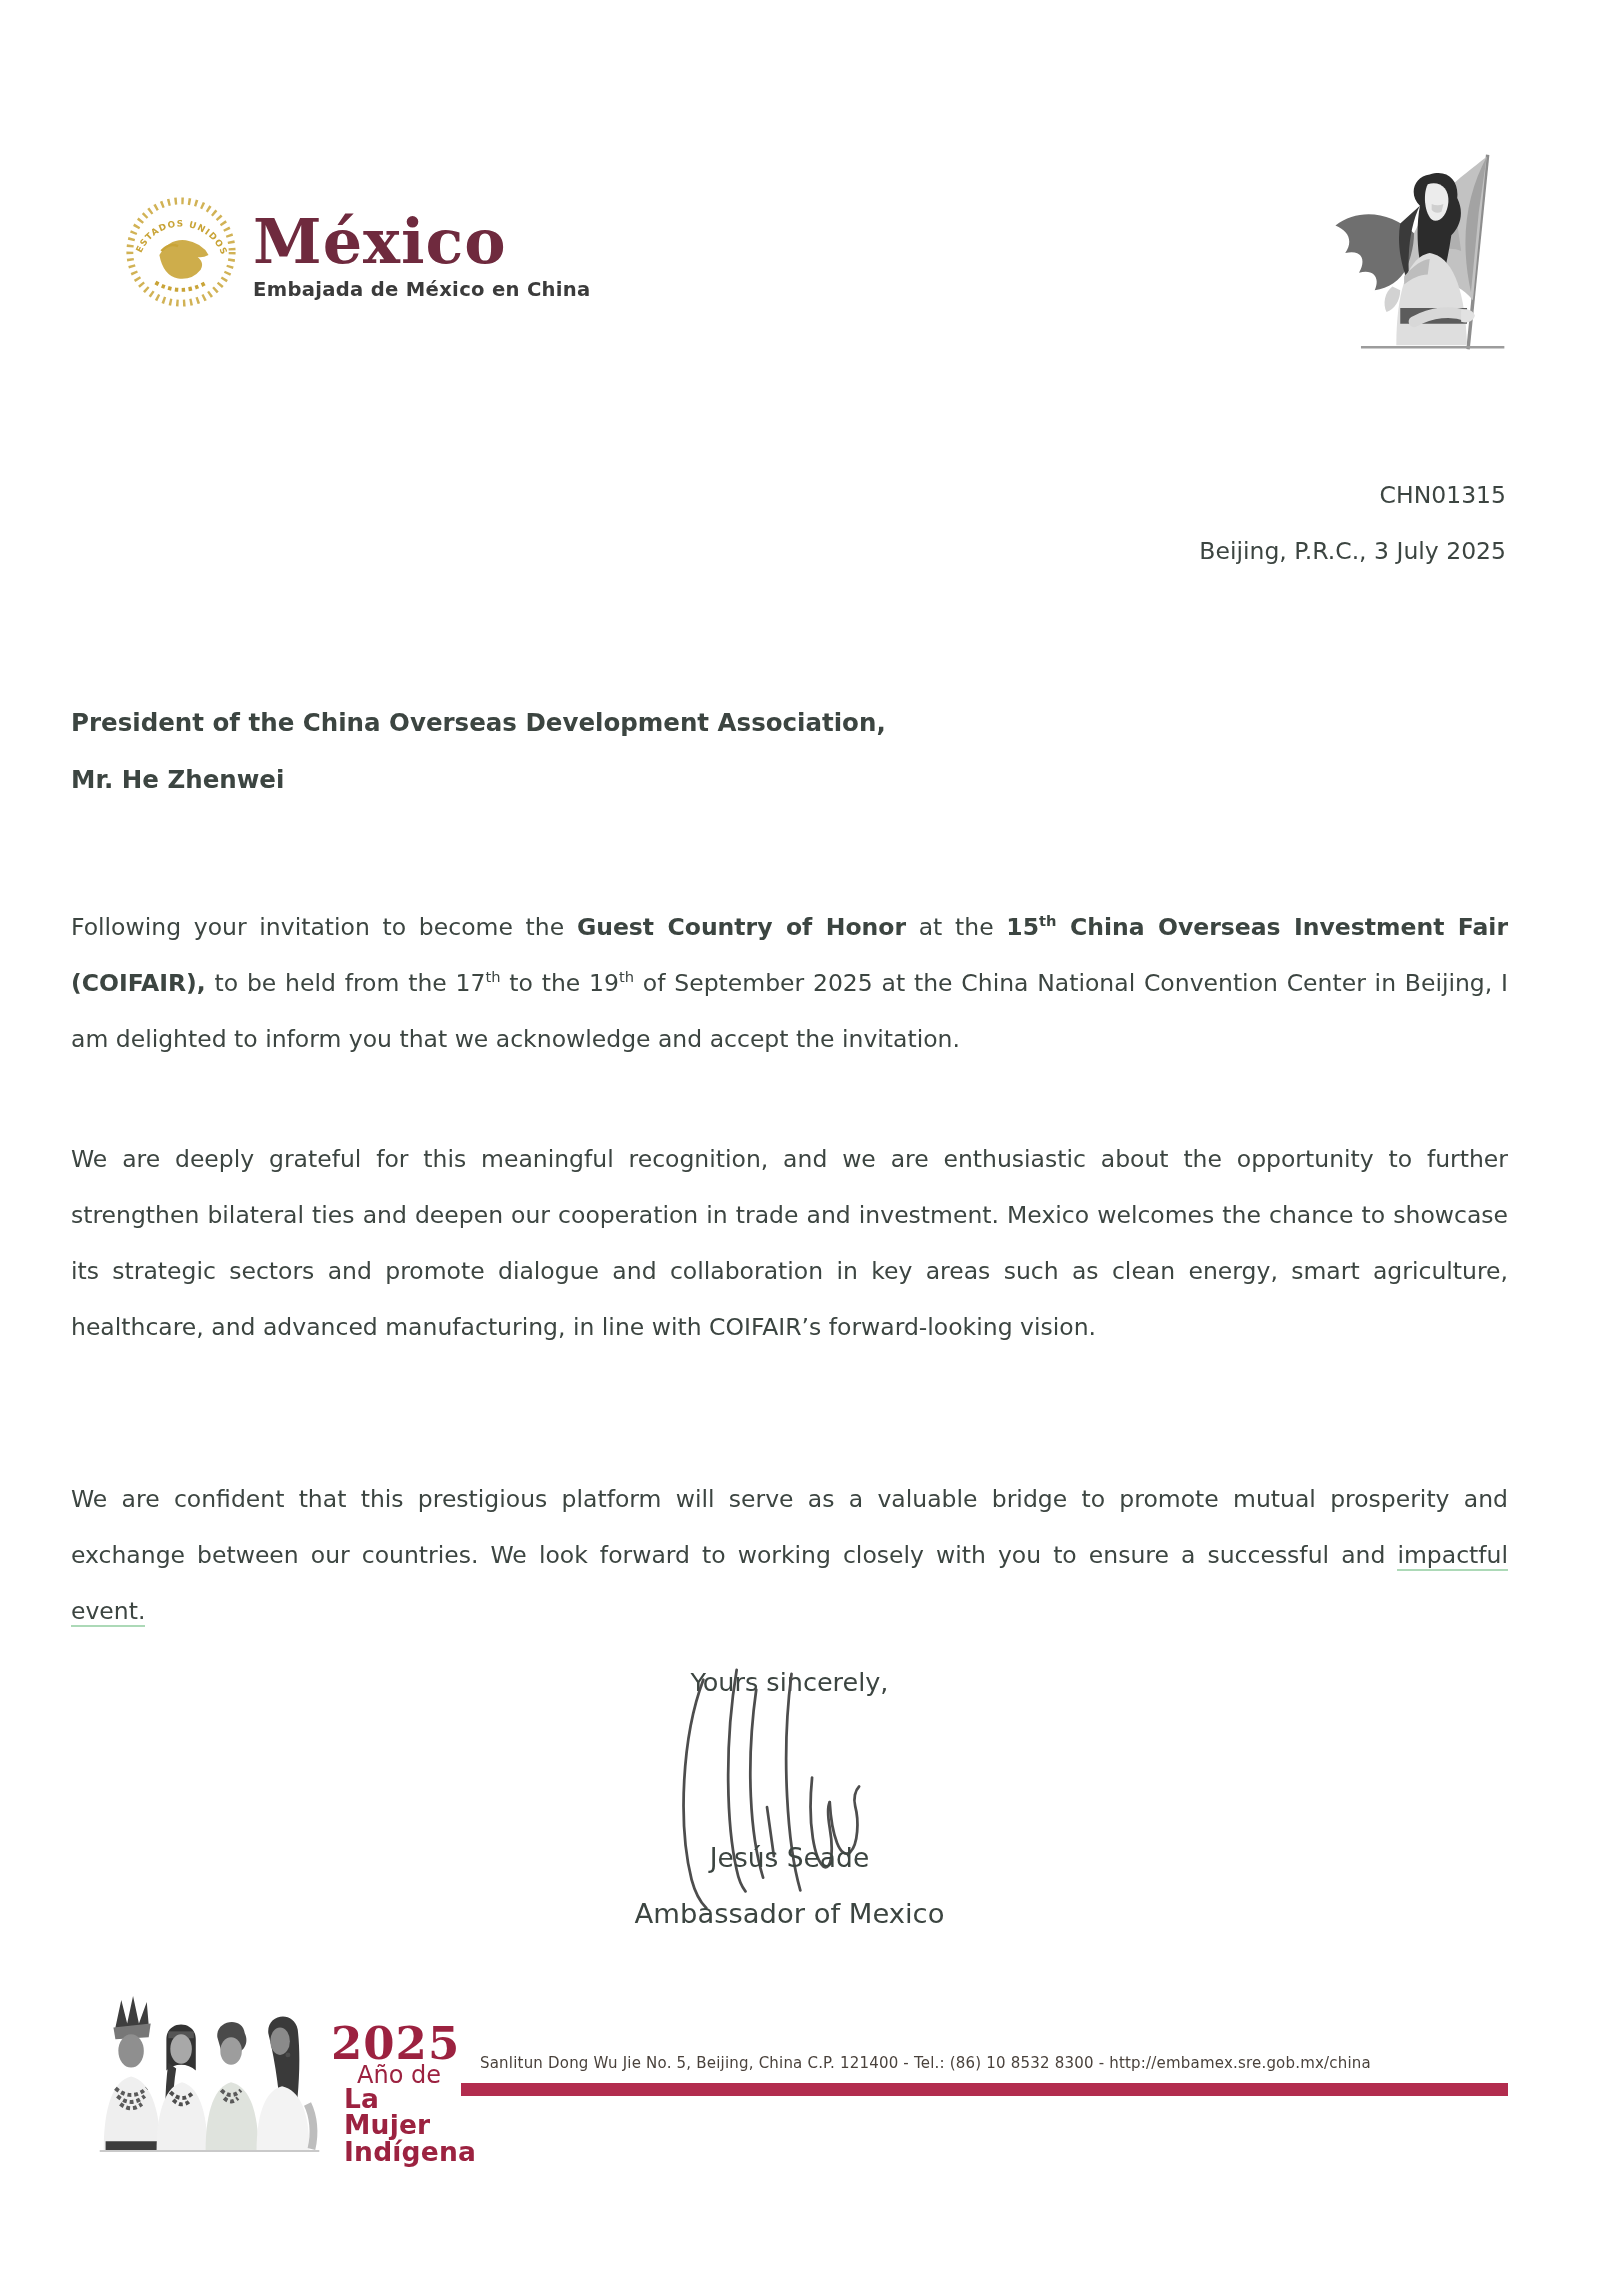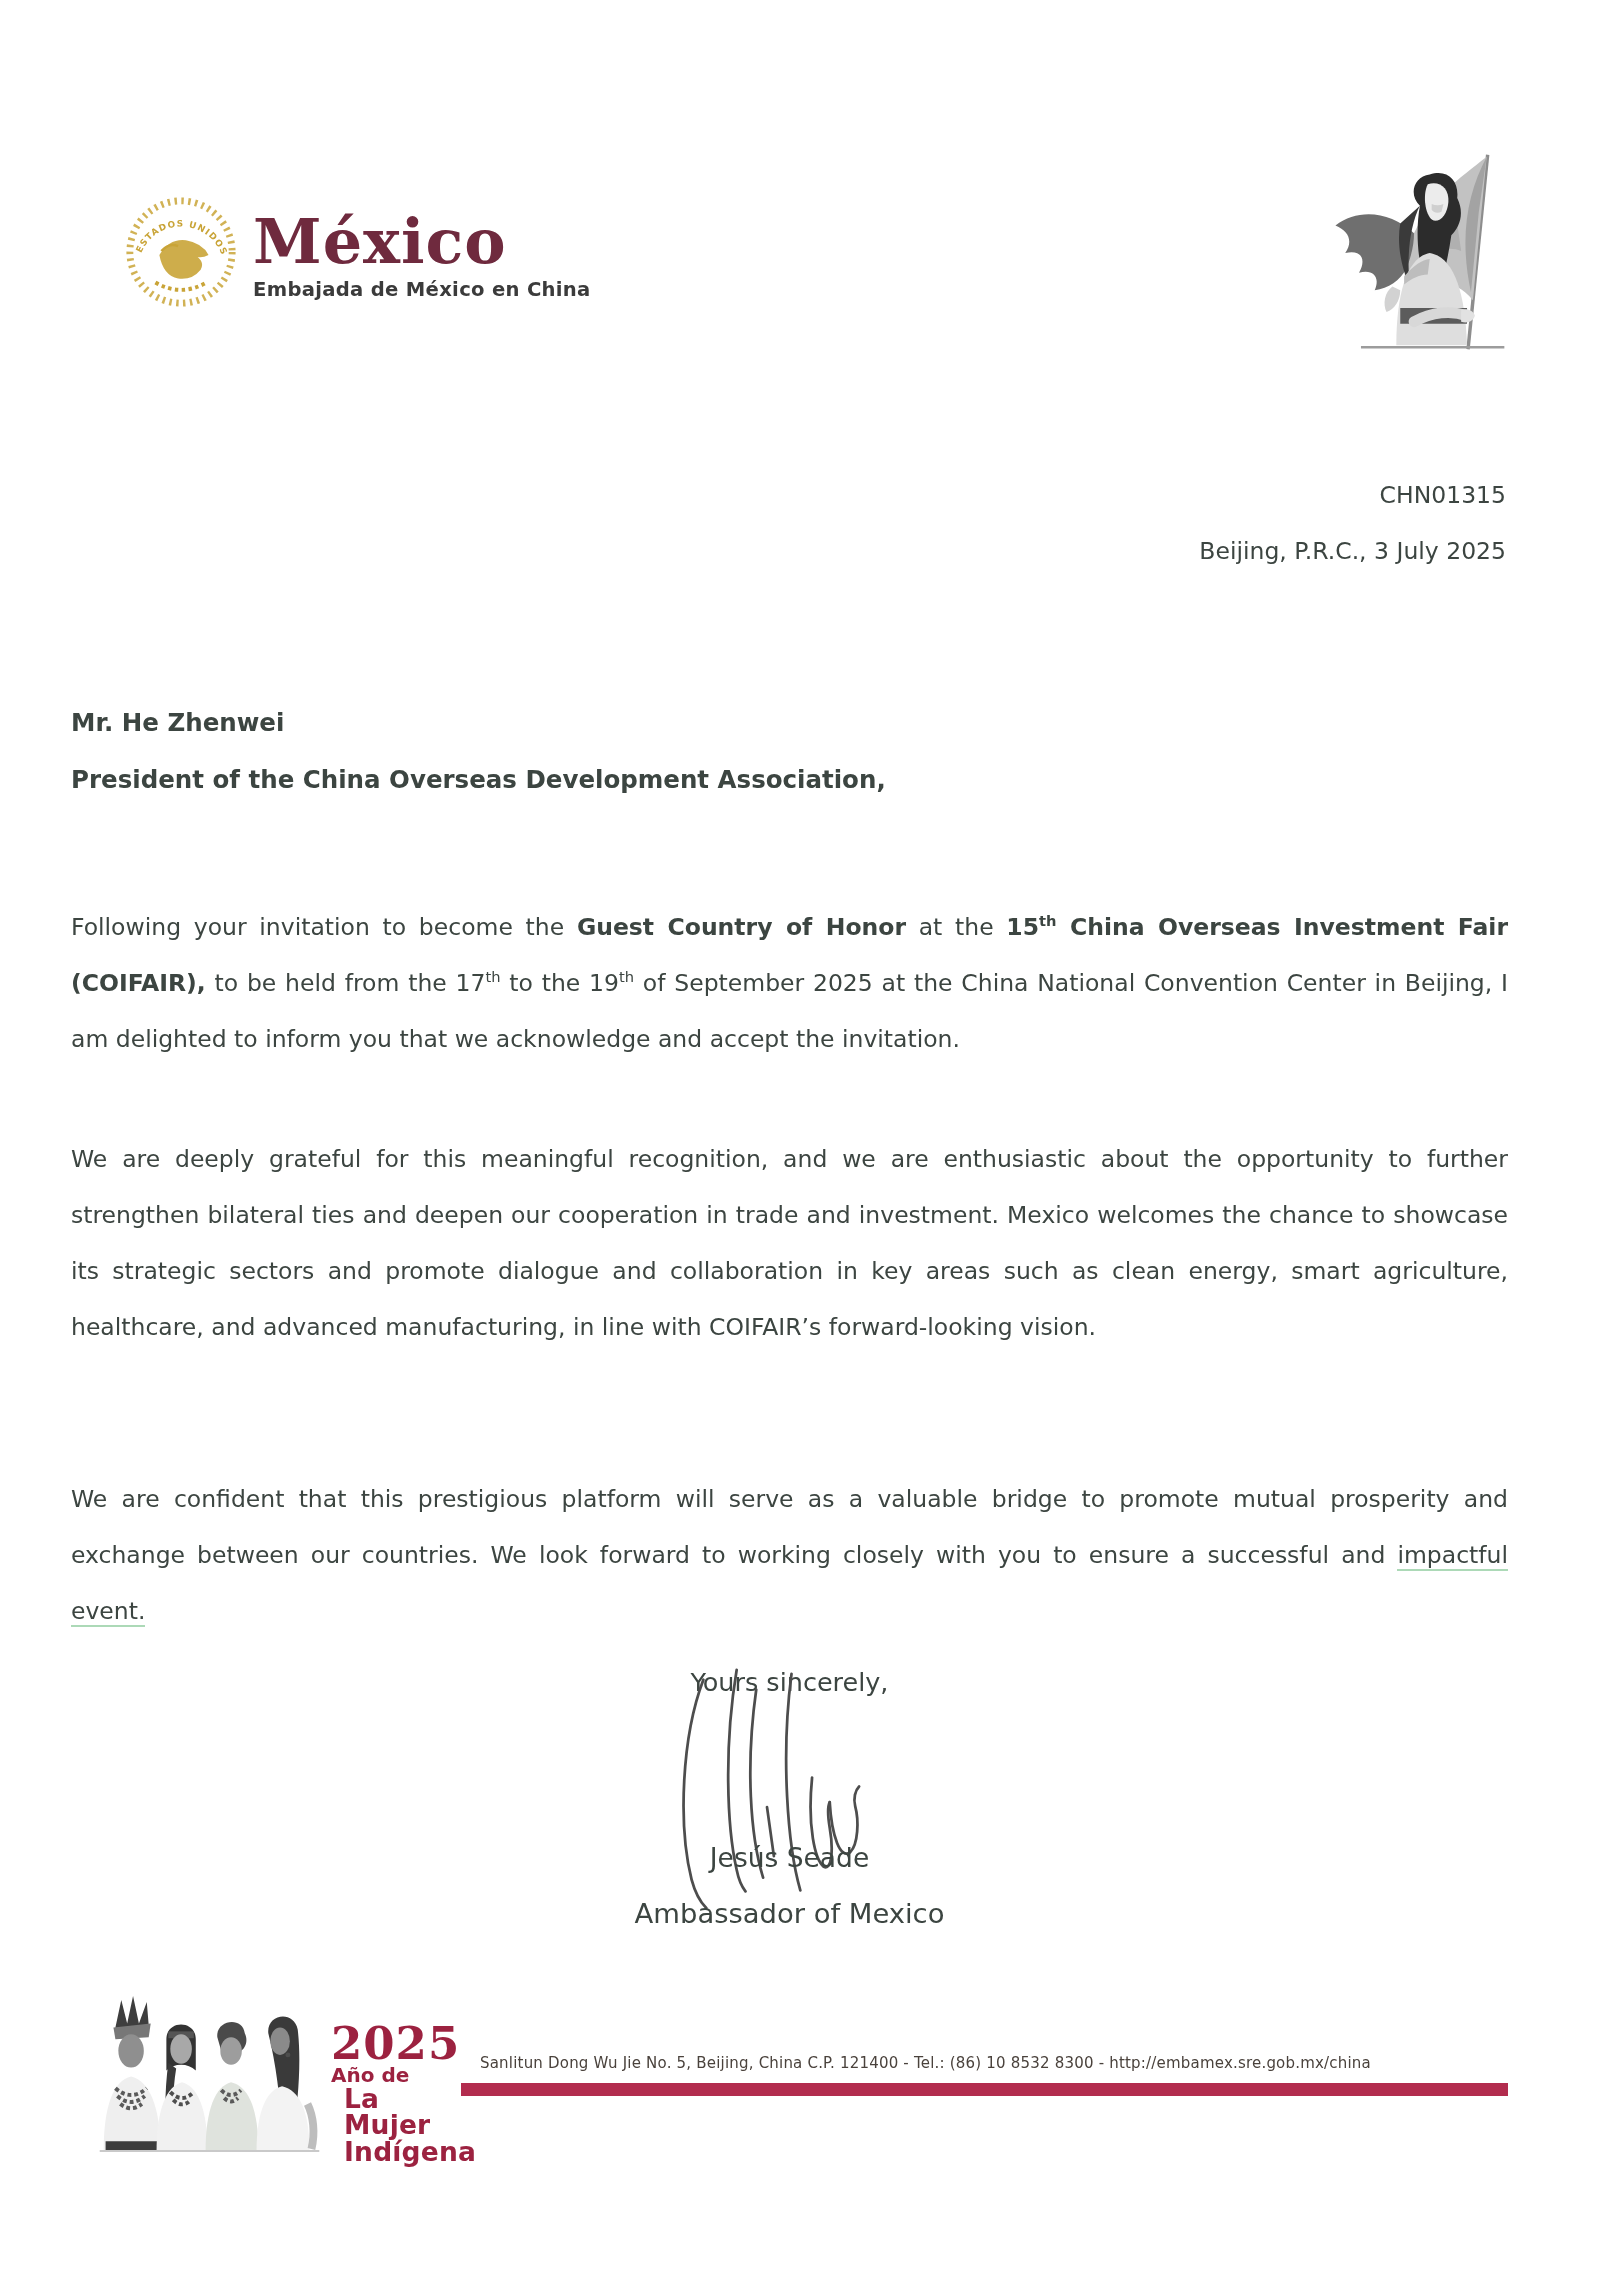--- a/index.html
+++ b/index.html
@@ -32,21 +32,21 @@
   .closing{position:absolute;left:71px;width:1437px;top:1667px;text-align:center;font-size:25.5px;}
   .sig-name{position:absolute;left:71px;width:1437px;top:1842px;text-align:center;font-size:26.5px;}
   .sig-role{position:absolute;left:71px;width:1437px;top:1898px;text-align:center;font-size:27.4px;}
   .signature{position:absolute;left:672px;top:1658px;width:192px;height:259px;pointer-events:none;}
 
   
   .footer-women{position:absolute;left:86px;top:1994px;width:247px;height:159px;}
   .campaign{position:absolute;left:331px;top:2021px;color:#9c2240;width:127px;}
   .campaign .year{font-family:"DejaVu Serif","Liberation Serif",serif;font-weight:bold;
                   font-size:45px;line-height:45px;letter-spacing:1px;}
-  .campaign .c1{font-size:20px;font-weight:bold;line-height:19.6px;text-align:left;width:110px;}
+  .campaign .c1{font-size:24px;font-weight:normal;line-height:19.6px;text-align:right;width:110px;}
   .campaign .c2,.campaign .c3{font-size:26.5px;font-weight:bold;line-height:26.5px;letter-spacing:0.2px;margin-left:13px;}
   .address{position:absolute;left:480px;top:2054px;font-size:15px;color:#4a423c;letter-spacing:0.2px;}
   .bar{position:absolute;left:461px;top:2083px;width:1047px;height:12.7px;background:#b22c4e;}
 </style>
 </head>
 <body>
 
 <div class="page">
 
   <span class="seal">
@@ -89,22 +89,22 @@
       <path d="M58,208 L204,208" stroke="#9c9c9c" stroke-width="2.5"></path>
     </svg>
   </span>
 
   <div class="refs">
     <div>CHN01315</div>
     <div>Beijing, P.R.C., 3 July 2025</div>
   </div>
 
   <div class="recipient">
+    <div>President of the China Overseas Development Association,</div>
     <div>Mr. He Zhenwei</div>
-    <div>President of the China Overseas Development Association,</div>
   </div>
 
   <p class="para p1"><span>Following your invitation to become the </span><span class="b">Guest Country of Honor</span><span> at the </span><span class="b">15</span><sup class="b">th</sup><span class="b"> China Overseas Investment Fair (COIFAIR),</span><span> to be held from the 17</span><sup>th</sup><span> to the 19</span><sup>th</sup><span> of September 2025 at the China National Convention Center in Beijing, I am delighted to inform you that we acknowledge and accept the invitation.</span></p>
 
   <p class="para p2">We are deeply grateful for this meaningful recognition, and we are enthusiastic about the opportunity to further strengthen bilateral ties and deepen our cooperation in trade and investment. Mexico welcomes the chance to showcase its strategic sectors and promote dialogue and collaboration in key areas such as clean energy, smart agriculture, healthcare, and advanced manufacturing, in line with COIFAIR’s forward-looking vision.</p>
 
   <p class="para p3"><span>We are confident that this prestigious platform will serve as a valuable bridge to promote mutual prosperity and exchange between our countries. We look forward to working closely with you to ensure a successful and </span><span class="u-green">impactful event.</span></p>
 
   <div class="closing">Yours sincerely,</div>
 

